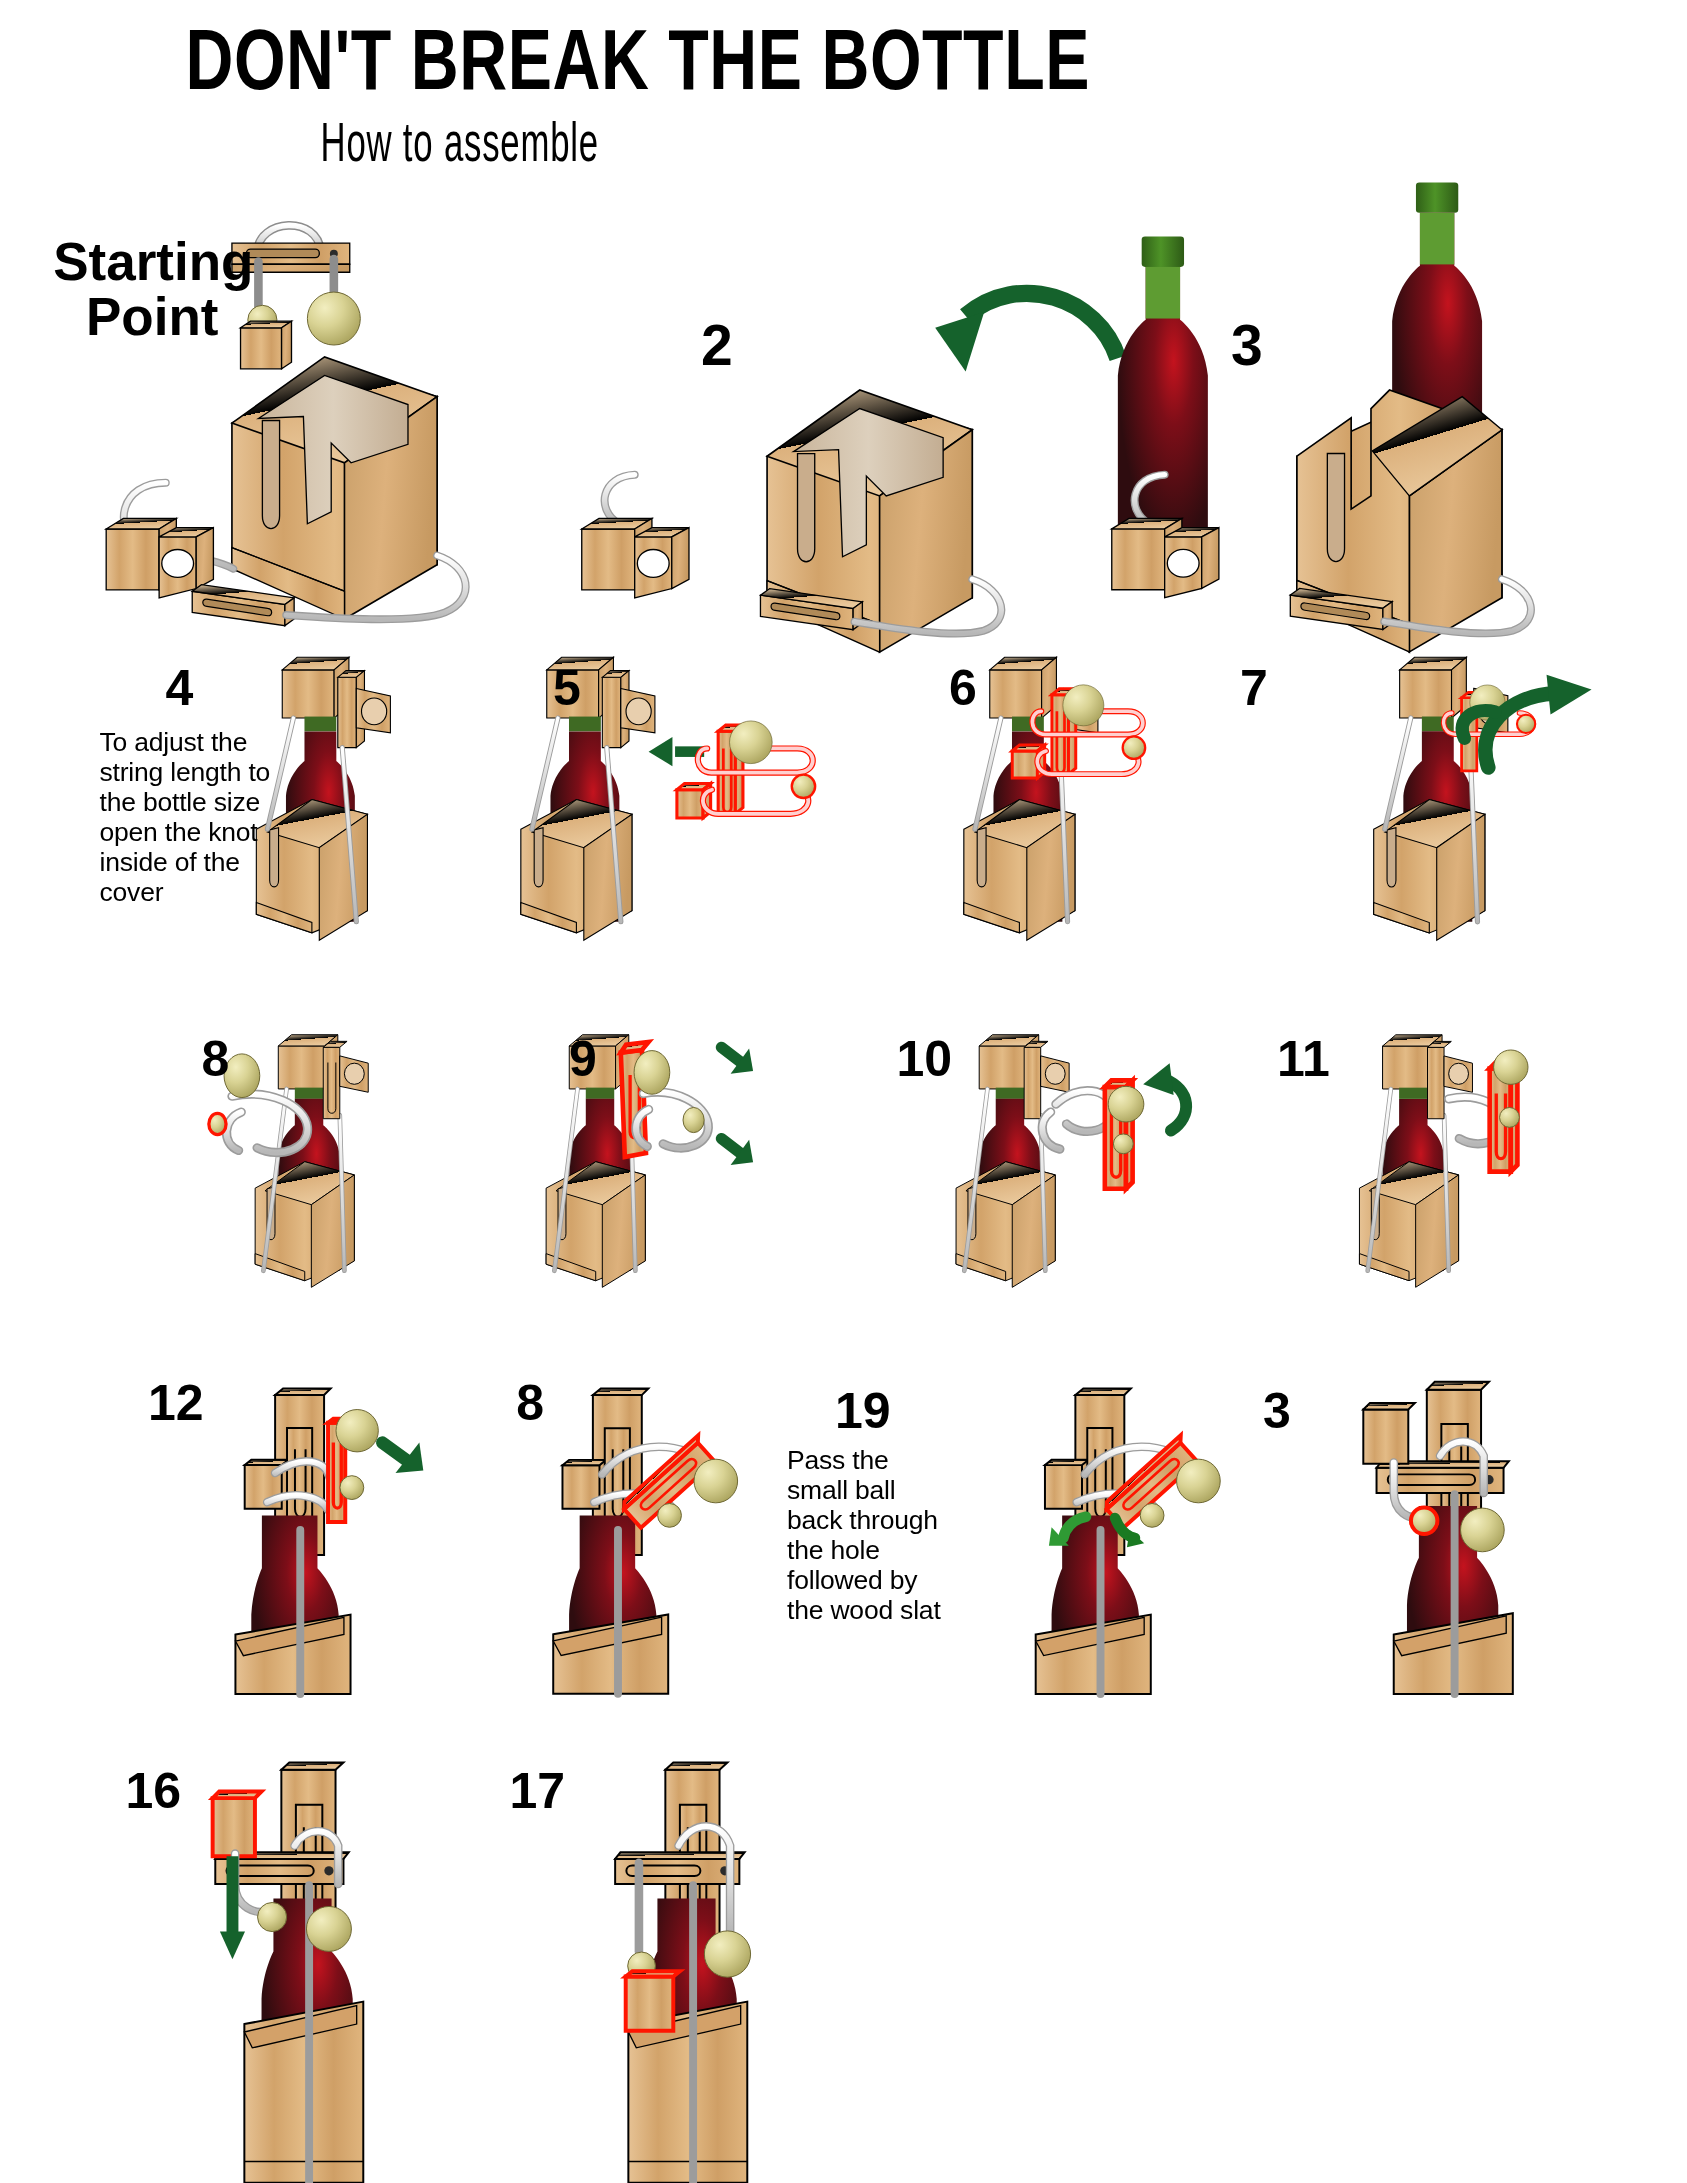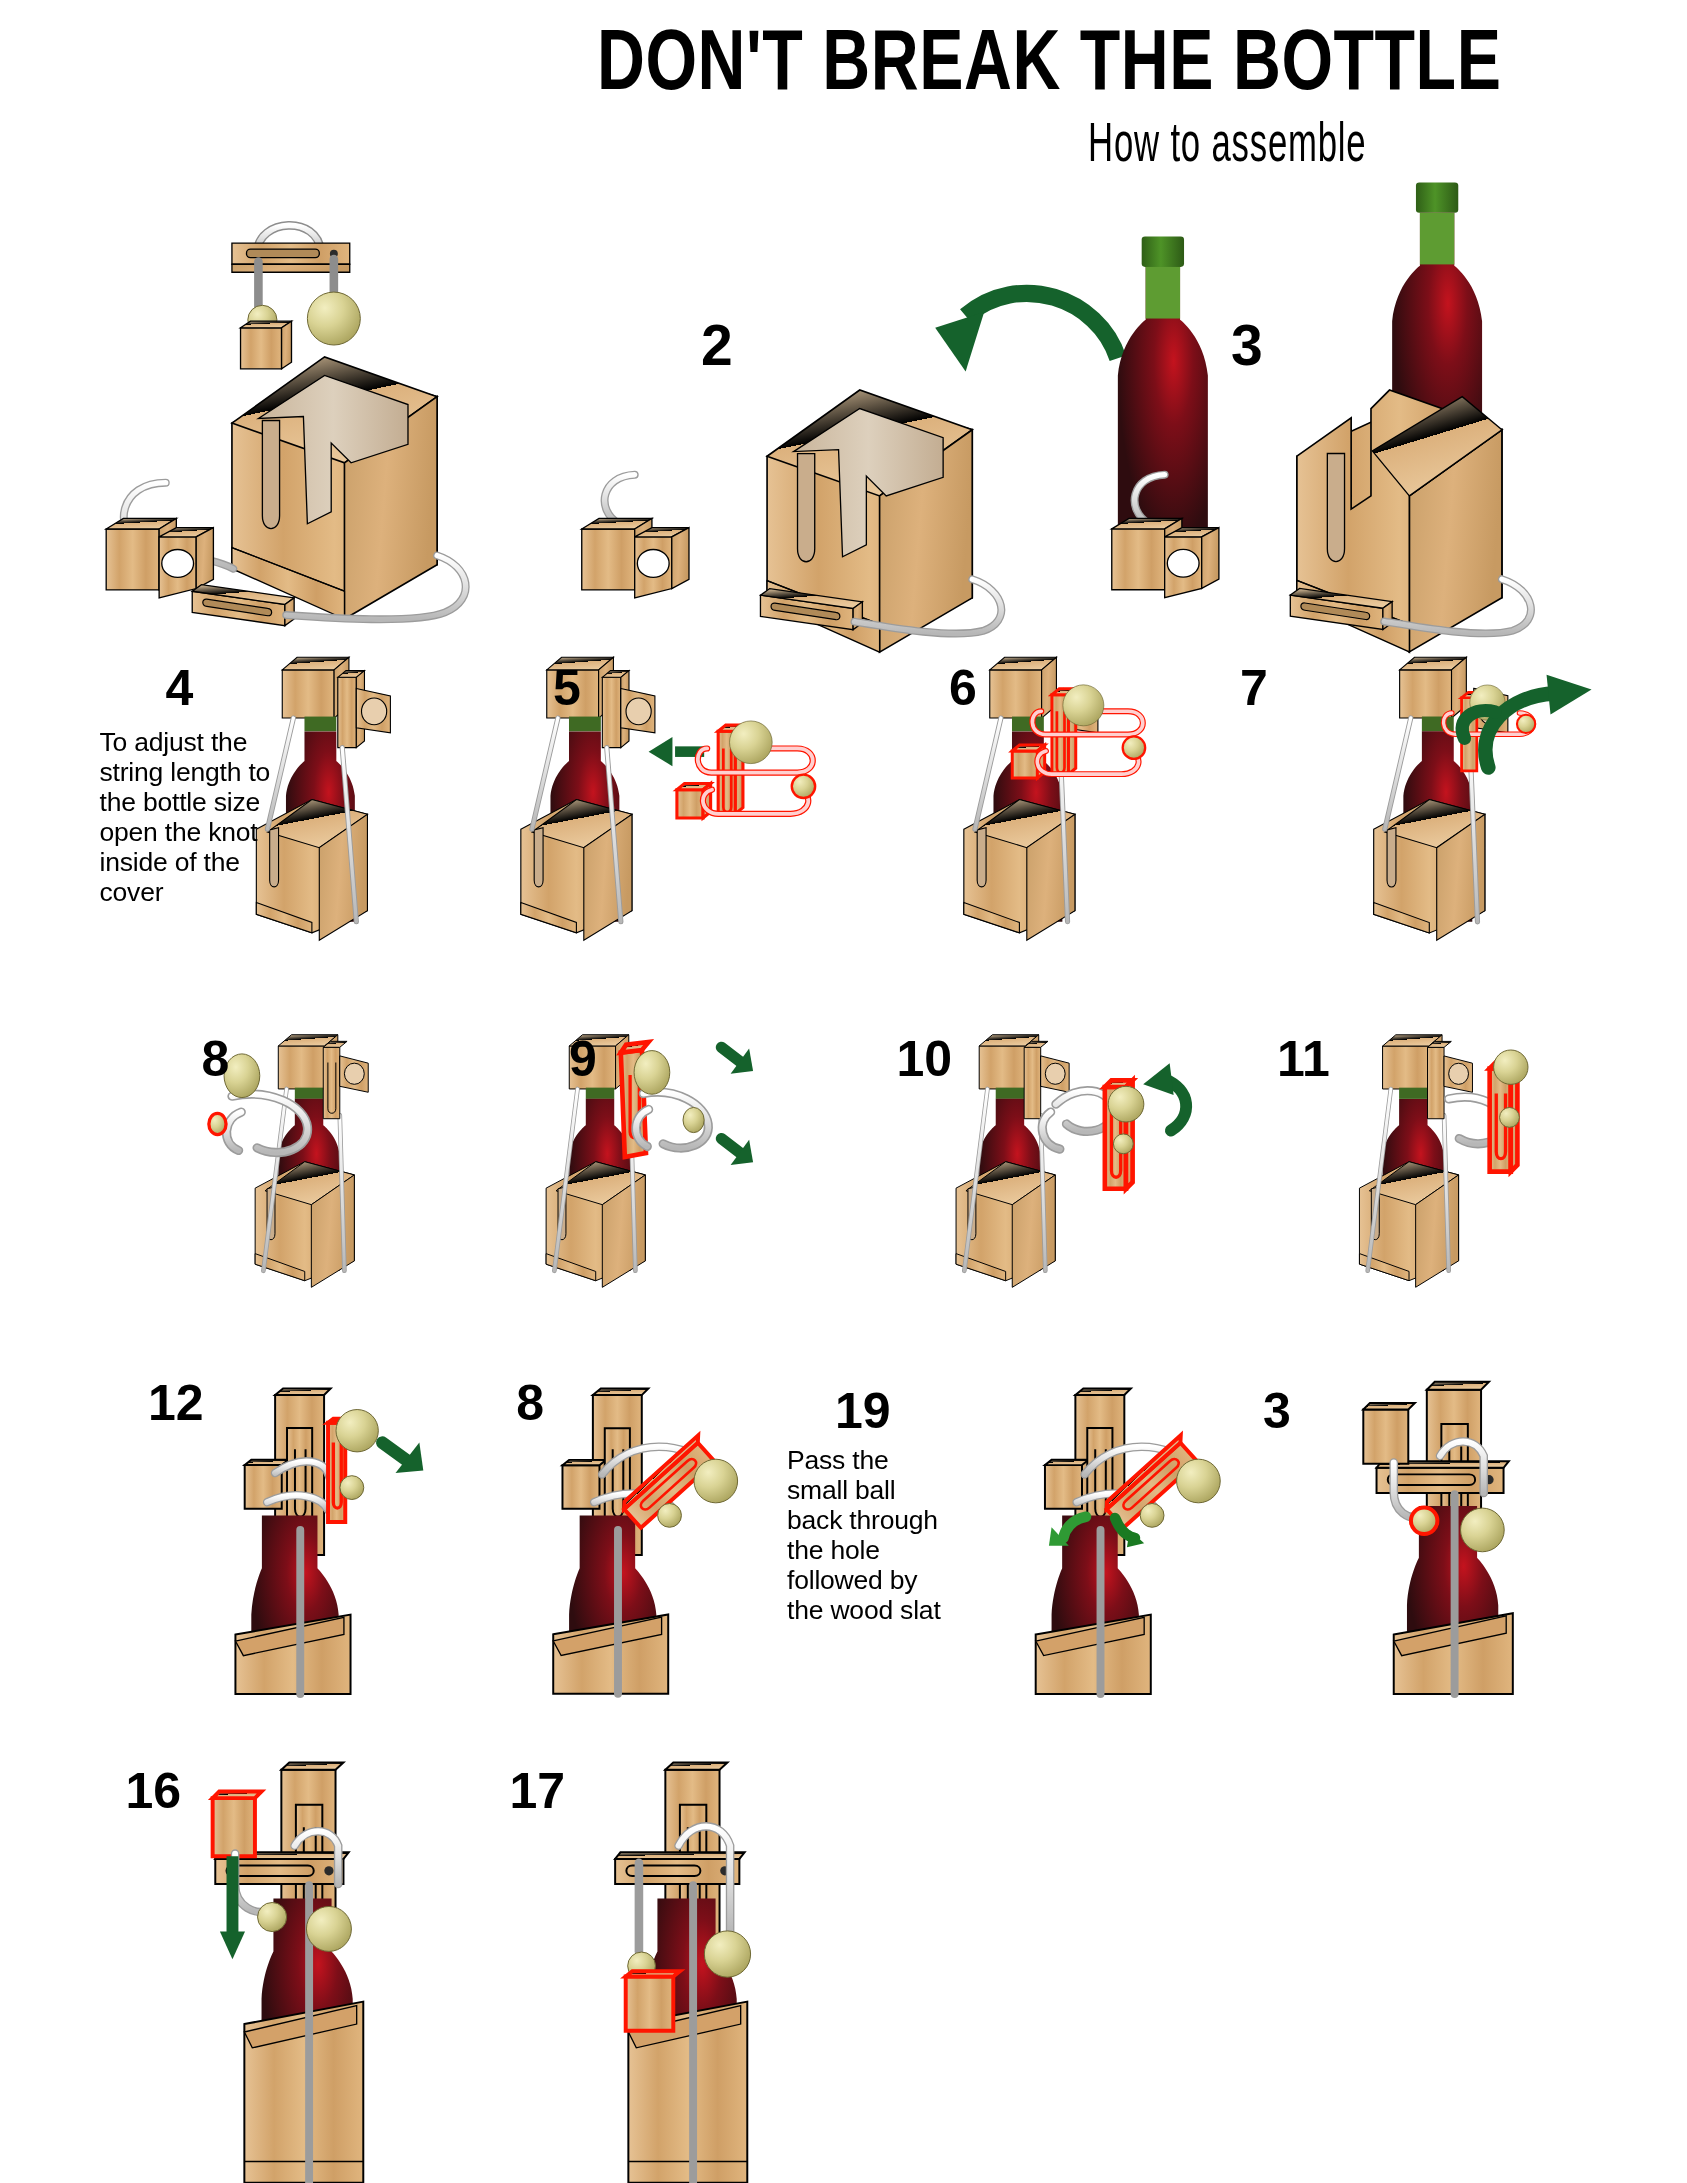--- a/index.html
+++ b/index.html
@@ -11,21 +11,21 @@
     width: 1687px;
     height: 2183px;
     font-family: "Liberation Sans", sans-serif;
     color: #000;
     overflow: hidden;
     position: relative;
   }
 
   
   .header {
-    text-align: right;
+    text-align: left;
     padding-top: 17px;
   }
   .main-title {
     font-family: "Liberation Sans Narrow", "Liberation Sans", sans-serif;
     font-weight: bold;
     font-size: 85px;
     letter-spacing: 0.7px;
     line-height: 1.0;
     transform: scaleX(0.78);
     transform-origin: center top;
@@ -145,20 +145,24 @@
     <linearGradient id="arrowG" x1="0" y1="0" x2="1" y2="1">
       <stop offset="0%" stop-color="#0f5425"></stop>
       <stop offset="100%" stop-color="#3f9a52"></stop>
     </linearGradient>
   </defs>
 </svg>
 
 <div class="row" style="top:198px;height:437px">
 
   <div class="cell" style="left:40px;width:503px">
+    <div class="start-label" style="left:13.2px;top:36px;width:198px">
+      <span style="white-space:pre-line">Starting
+Point</span>
+    </div>
     <svg width="503" height="437" viewBox="0 0 760 660">
 
       <path d="M328 82 C330 30 420 26 424 80" fill="none" stroke="#8d8d8d" stroke-width="13" stroke-linecap="round"></path>
       <path d="M328 82 C330 30 420 26 424 80" fill="none" stroke="url(#stringG)" stroke-width="9" stroke-linecap="round"></path>
 
       <g>
         <polygon points="290,68 468,68 468,100 290,100" fill="url(#woodFace)" stroke="#000" stroke-width="2"></polygon>
         <polygon points="290,100 468,100 468,112 290,112" fill="url(#woodSide)" stroke="#000" stroke-width="2"></polygon>
         <rect x="312" y="77" width="110" height="13" rx="6" fill="#b08a58" stroke="#000" stroke-width="2"></rect>
         <circle cx="444" cy="84" r="6" fill="#2b2b2b"></circle>

